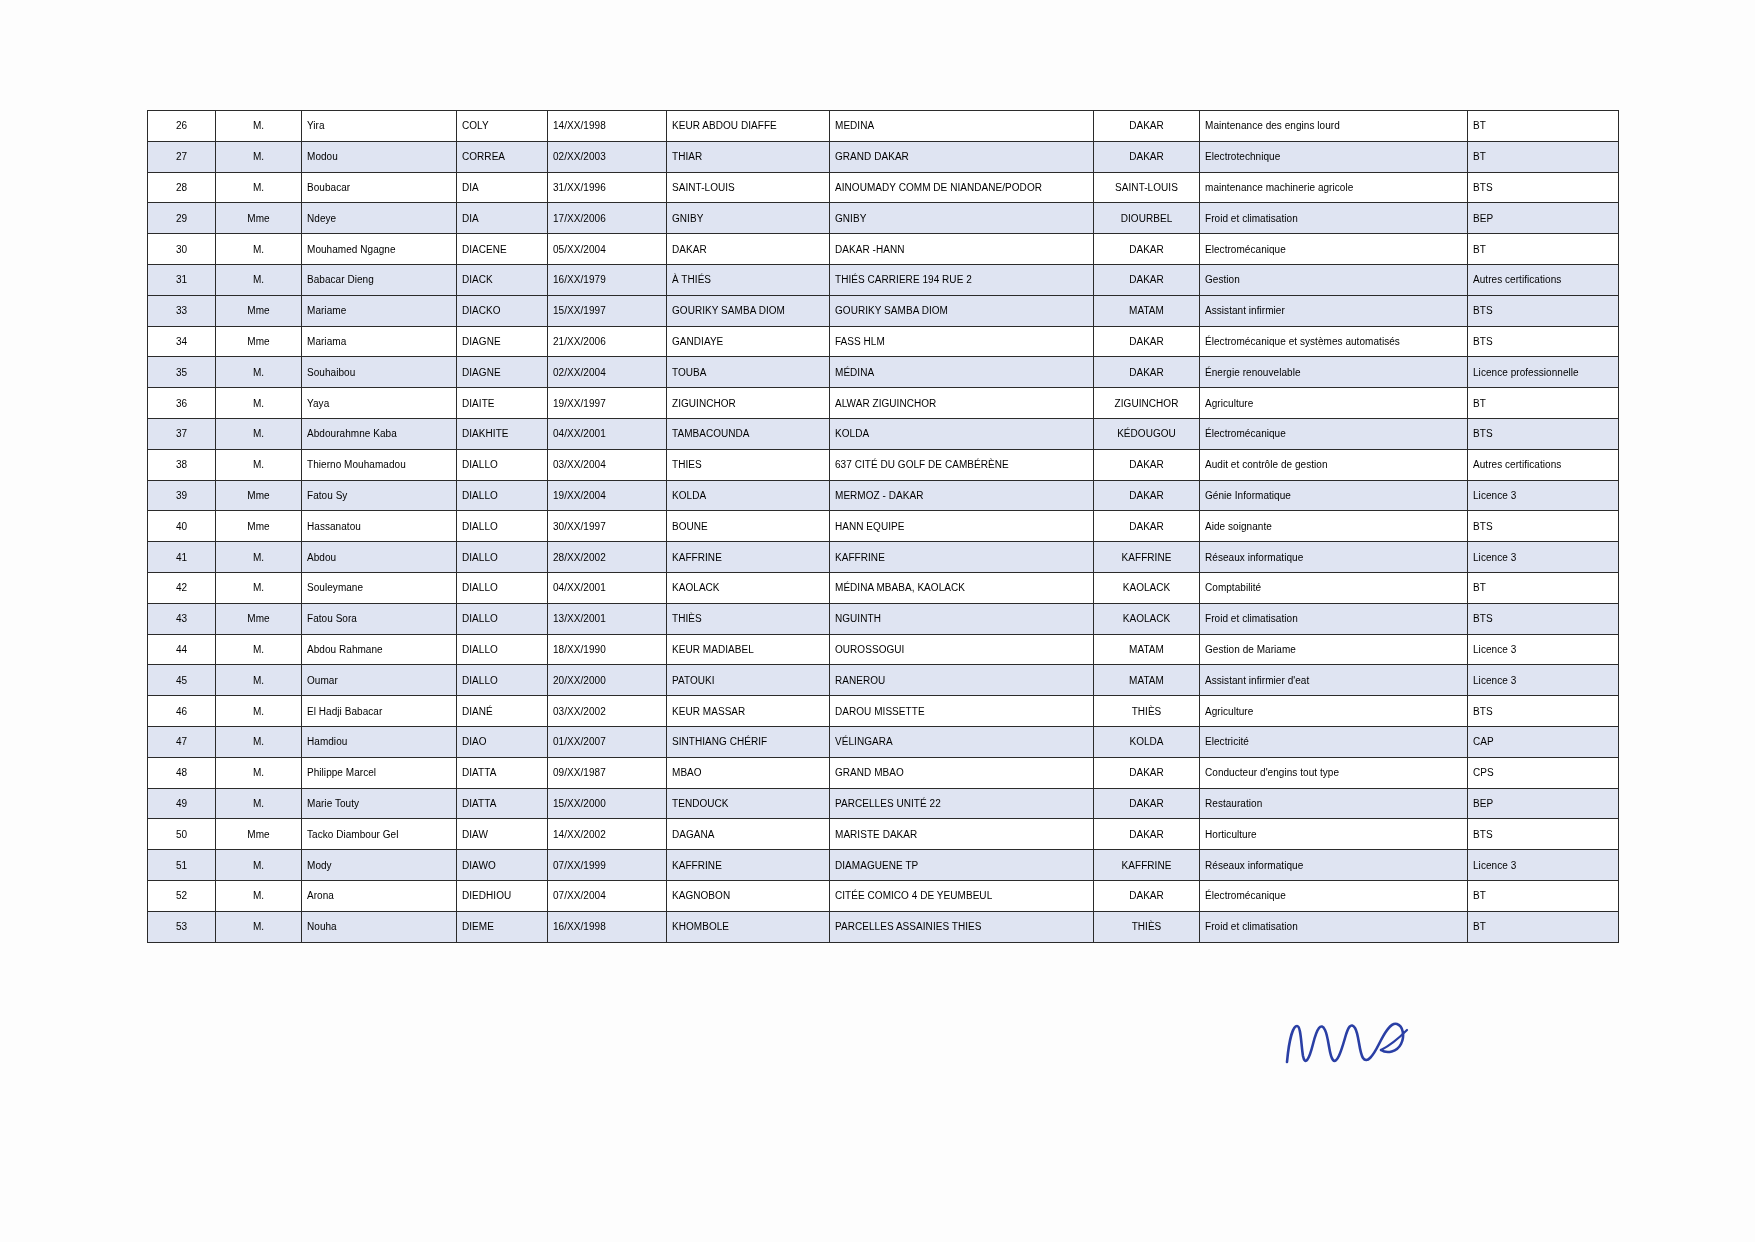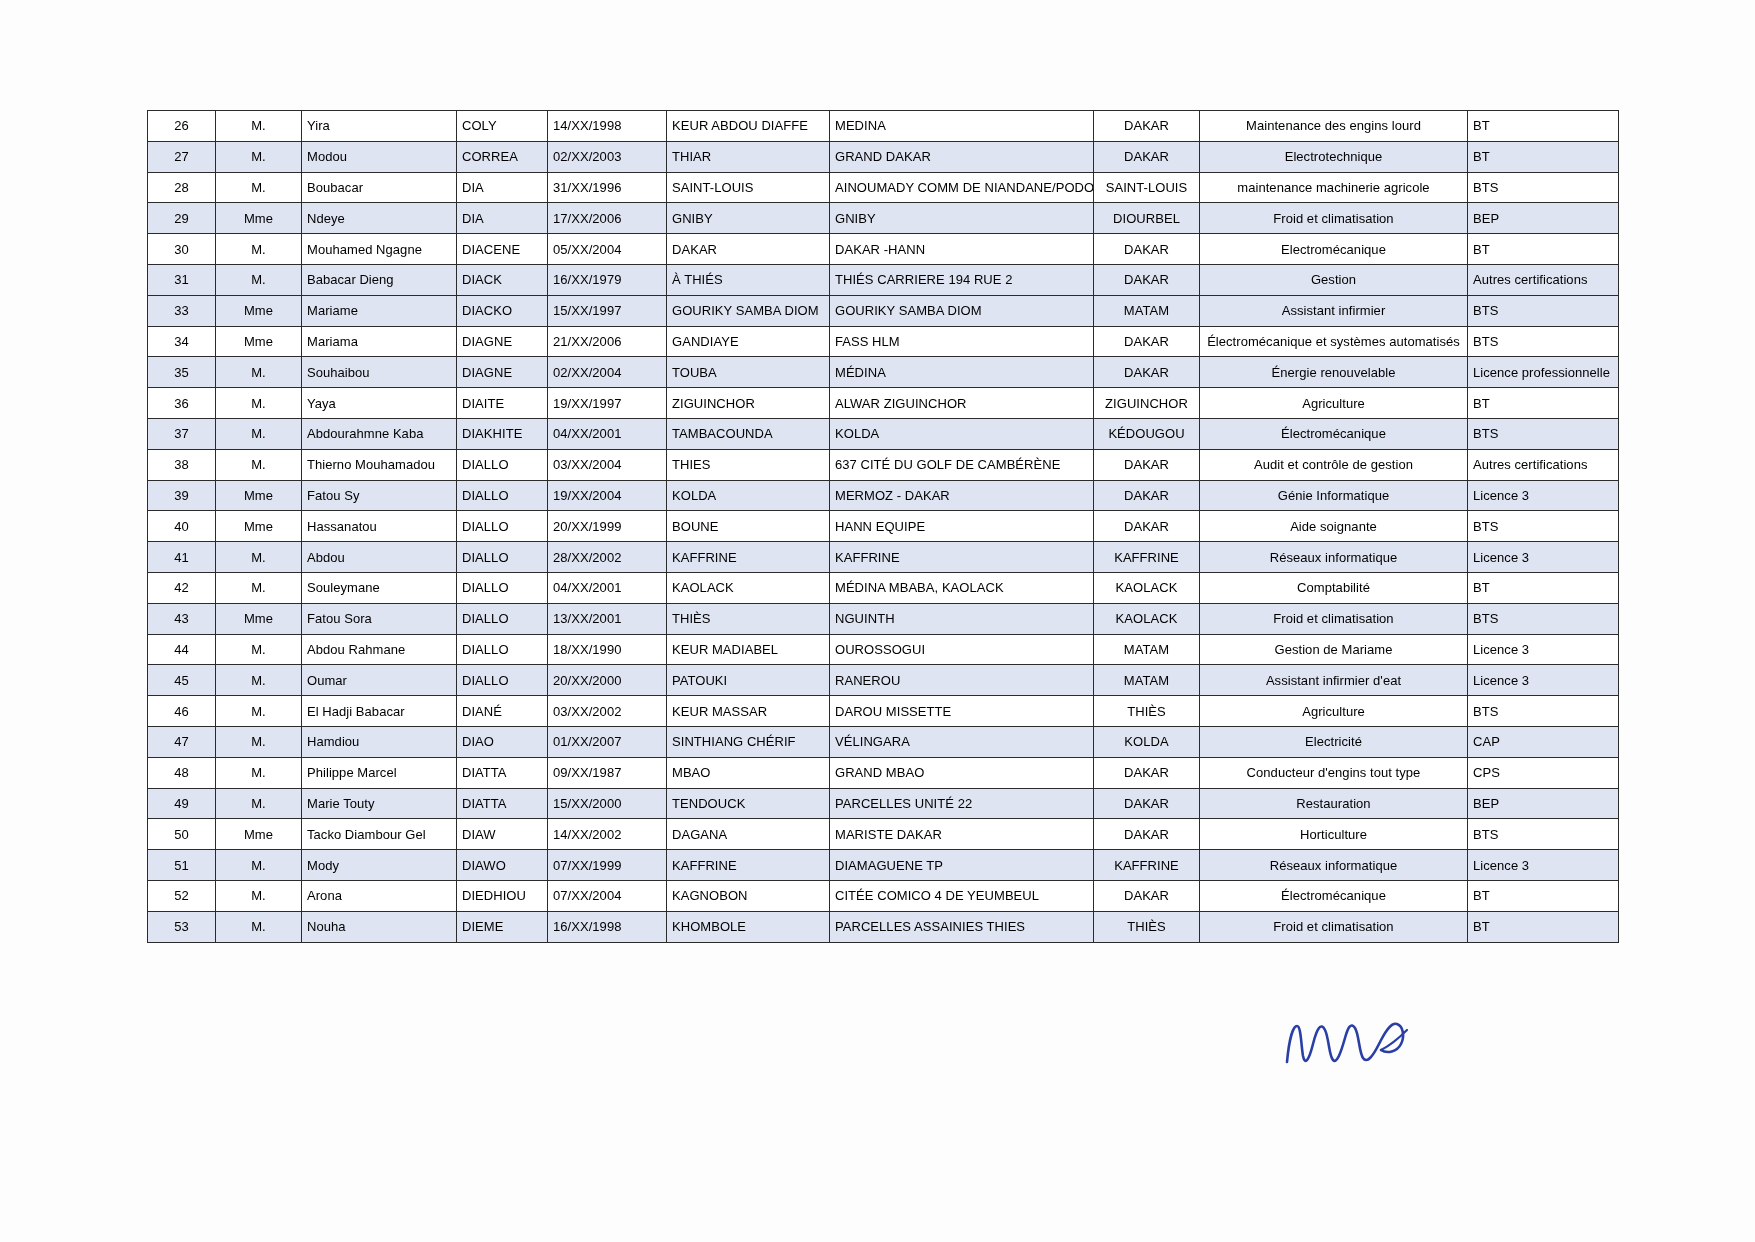--- a/index.html
+++ b/index.html
@@ -26,21 +26,21 @@
   .table-wrap {
     position: absolute;
     left: 147px;
     top: 110px;
     width: 1314px;
   }
   table.roster {
     border-collapse: collapse;
     table-layout: fixed;
     width: 1314px;
-    font-size: 13px;
+    font-size: 10px;
   }
   table.roster td {
     border: 1px solid #2b2b2b;
     height: 29.8px;
     padding: 0 5px;
     vertical-align: middle;
     white-space: nowrap;
     overflow: hidden;
     letter-spacing: 0.05px;
   }
@@ -51,21 +51,21 @@
     background: #ffffff;
   }
   .c-num   { width: 57px;  text-align: center; }
   .c-civ   { width: 75px;  text-align: center; }
   .c-first { width: 144px; }
   .c-last  { width: 80px;  }
   .c-dob   { width: 108px; }
   .c-birth { width: 152px; margin-left: 8px; }
   .c-addr  { width: 253px; }
   .c-region{ width: 95px;  text-align: center; }
-  .c-spec  { width: 257px; text-align: center; }
+  .c-spec  { width: 257px; }
   .c-dipl  { width: 140px; }
 
   .signature {
     position: absolute;
     left: 1281px;
     top: 1000px;
     width: 160px;
     height: 80px;
     color: #2840a8;
     pointer-events: none;
@@ -234,21 +234,21 @@
             <td class="c-addr">MERMOZ - DAKAR</td>
             <td class="c-region">DAKAR</td>
             <td class="c-spec">Génie Informatique</td>
             <td class="c-dipl">Licence 3</td>
           </tr>
           <tr class="plain">
             <td class="c-num">40</td>
             <td class="c-civ">Mme</td>
             <td class="c-first">Hassanatou</td>
             <td class="c-last">DIALLO</td>
-            <td class="c-dob">20/XX/1999</td>
+            <td class="c-dob">30/XX/1997</td>
             <td class="c-birth">BOUNE</td>
             <td class="c-addr">HANN EQUIPE</td>
             <td class="c-region">DAKAR</td>
             <td class="c-spec">Aide soignante</td>
             <td class="c-dipl">BTS</td>
           </tr>
           <tr class="alt">
             <td class="c-num">41</td>
             <td class="c-civ">M.</td>
             <td class="c-first">Abdou</td>

